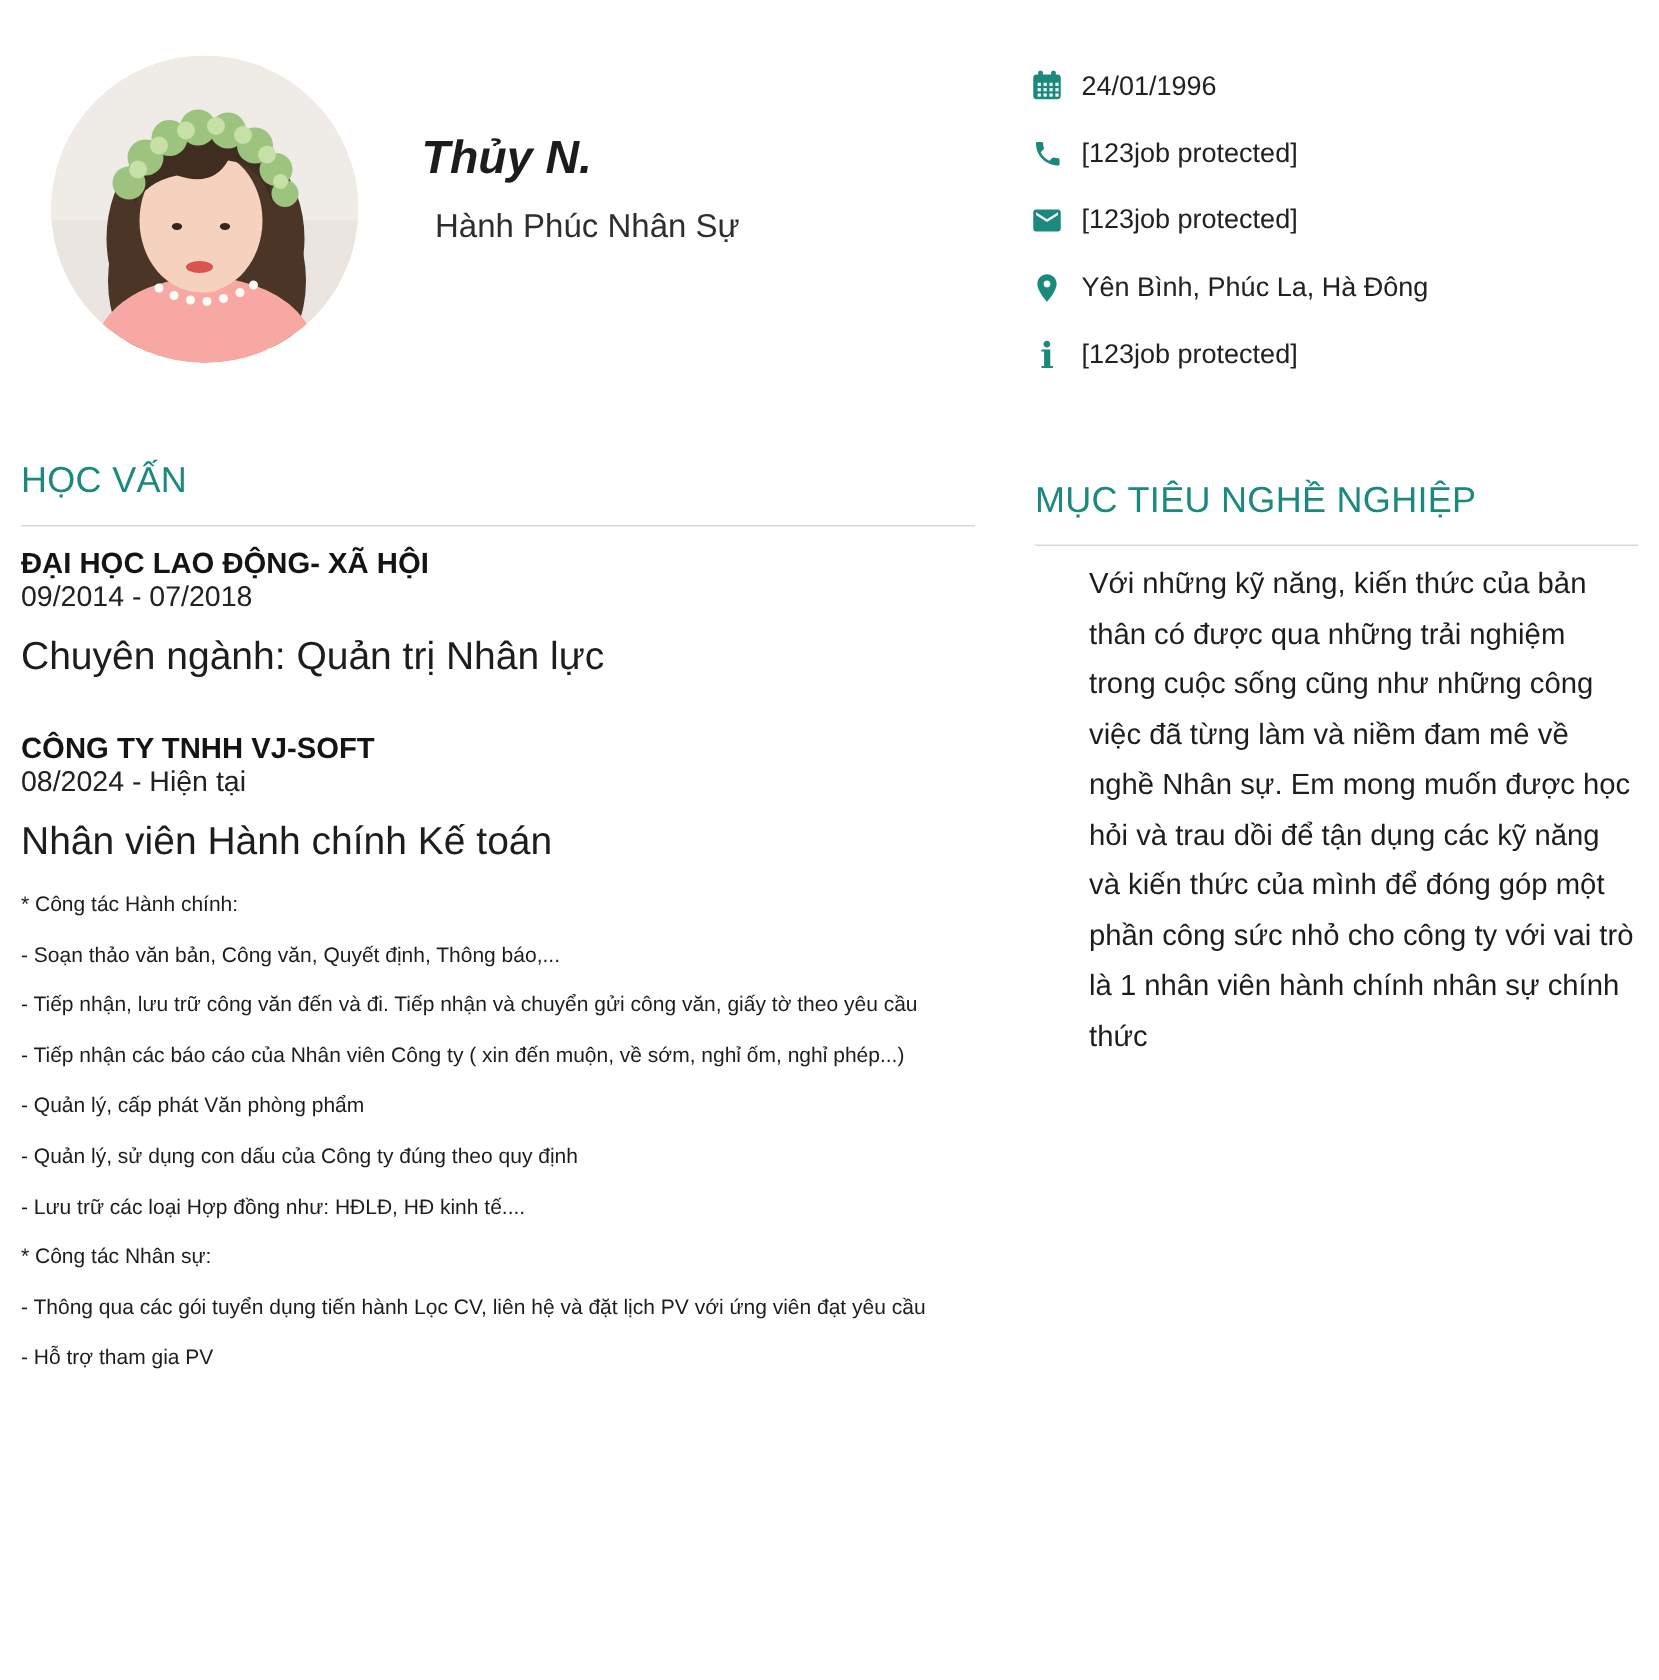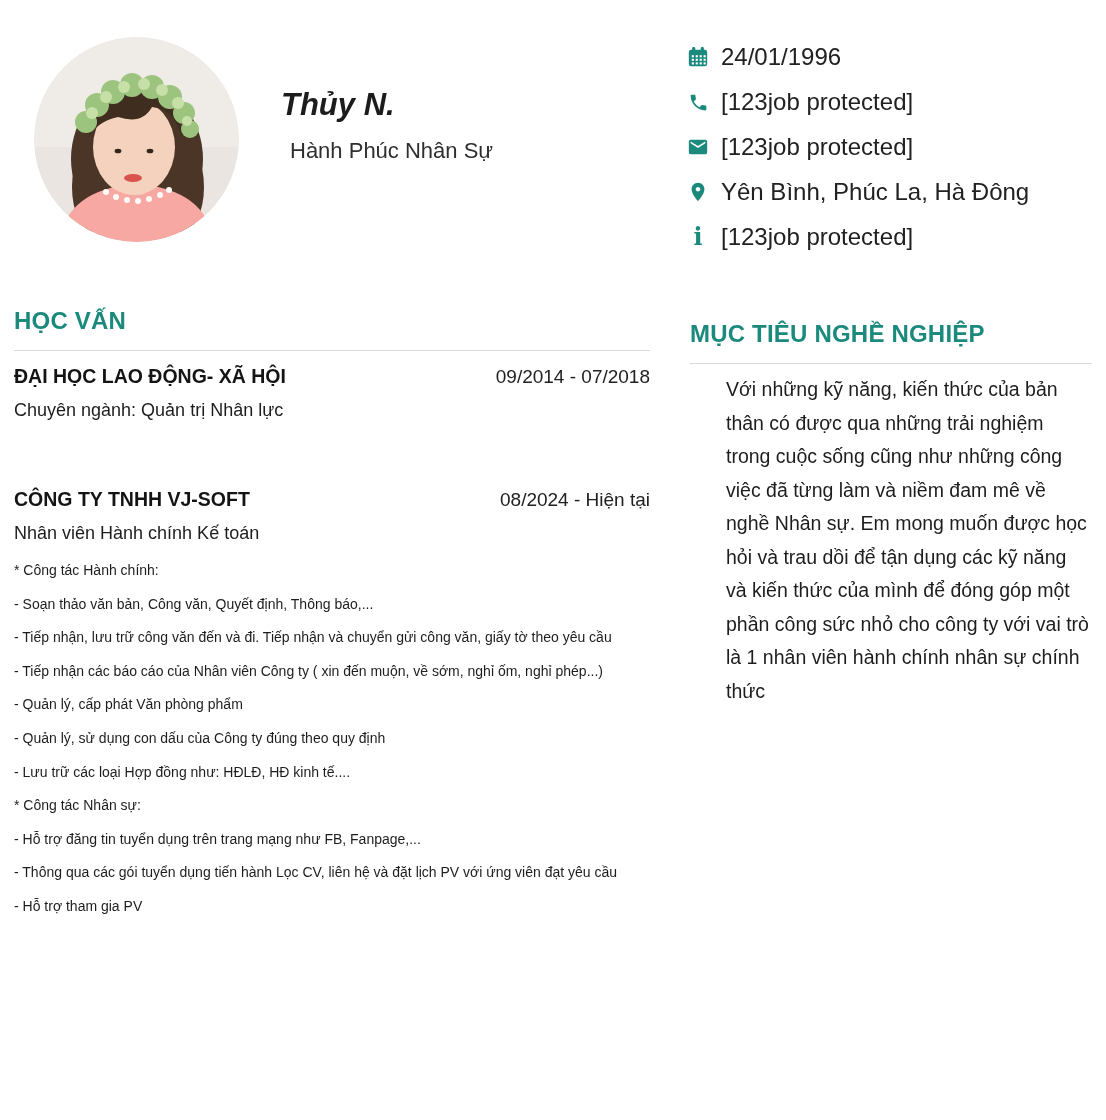--- a/index.html
+++ b/index.html
@@ -13,37 +13,37 @@
     position:absolute;left:34px;top:37px;width:205px;height:205px;
     border-radius:50%;overflow:hidden;
   }
   .name-block{position:absolute;left:281px;top:88px;}
   .name{font-size:31px;font-weight:700;color:#1c1c1c;line-height:1.1;font-style:italic;}
   .job-title{font-size:22px;color:#2e2e2e;margin-top:16px;padding-left:9px;line-height:1.2;}
 
   .contacts{position:absolute;left:686px;top:35px;width:410px;}
   .contact-row{display:flex;align-items:center;height:44.8px;}
   .contact-icon{width:24px;height:24px;display:flex;align-items:center;justify-content:center;flex:0 0 24px;}
-  .contact-text{margin-left:11px;font-size:24px;color:#212121;white-space:nowrap;}
+  .contact-text{margin-left:11px;font-size:18px;color:#212121;white-space:nowrap;}
 
   
   .section{position:absolute;width:636px;left:14px;}
   .section h2{
-    margin:0;font-size:24px;font-weight:700;color:#1b8a7d;
+    margin:0;font-size:24px;font-weight:400;color:#1b8a7d;
     line-height:29px;padding-bottom:15px;border-bottom:1px solid #d9d9d9;
     letter-spacing:.2px;
   }
   #edu-section{top:306px;}
   #exp-section{top:474px;}
   #objective-section{left:690px;top:319px;width:402px;}
 
-  .entry-row{display:flex;justify-content:space-between;align-items:baseline;margin-top:14px;}
+  .entry-row{display:flex;justify-content:space-between;align-items:baseline;margin-top:14px;flex-direction:column;}
   .org{font-size:19.5px;font-weight:700;color:#141414;}
   .period{font-size:19px;color:#212121;white-space:nowrap;text-align:center;}
-  .sub-line{font-size:18px;margin-top:12px;color:#1d1d1d;}
+  .sub-line{font-size:26px;margin-top:12px;color:#1d1d1d;}
   .details{margin-top:10px;}
   .detail-line{font-size:14px;line-height:33.6px;color:#1d1d1d;}
   .objective-text{margin-top:9px;font-size:19.5px;line-height:33.5px;color:#1d1d1d;margin-left:36px;}
   .teal{fill:#1b8a7d;}
 </style>
 </head>
 <body>
 
 <div class="avatar">
   <svg width="205" height="205" viewBox="0 0 205 205">
@@ -190,21 +190,20 @@
   <div class="sub-line">Nhân viên Hành chính Kế toán</div>
   <div class="details">
     <div class="detail-line">* Công tác Hành chính:</div>
     <div class="detail-line">- Soạn thảo văn bản, Công văn, Quyết định, Thông báo,...</div>
     <div class="detail-line">- Tiếp nhận, lưu trữ công văn đến và đi. Tiếp nhận và chuyển gửi công văn, giấy tờ theo yêu cầu</div>
     <div class="detail-line">- Tiếp nhận các báo cáo của Nhân viên Công ty ( xin đến muộn, về sớm, nghỉ ốm, nghỉ phép...)</div>
     <div class="detail-line">- Quản lý, cấp phát Văn phòng phẩm</div>
     <div class="detail-line">- Quản lý, sử dụng con dấu của Công ty đúng theo quy định</div>
     <div class="detail-line">- Lưu trữ các loại Hợp đồng như:  HĐLĐ, HĐ kinh tế....</div>
     <div class="detail-line">* Công tác Nhân sự:</div>
-    <div class="detail-line">- Hỗ trợ đăng tin tuyển dụng trên trang mạng như FB, Fanpage,...</div>
     <div class="detail-line">- Thông qua các gói tuyển dụng tiến hành Lọc CV, liên hệ và đặt lịch PV với ứng viên đạt yêu cầu</div>
     <div class="detail-line">- Hỗ trợ tham gia PV</div>
   </div>
 </div>
 
 <div class="section" id="objective-section">
   <h2>MỤC TIÊU NGHỀ NGHIỆP</h2>
   <div class="objective-text">Với những kỹ năng, kiến thức của bản thân có được qua những trải nghiệm trong cuộc sống cũng như những công việc đã từng làm và niềm đam mê về nghề Nhân sự. Em mong muốn được học hỏi và trau dồi để tận dụng các kỹ năng và kiến thức của mình để đóng góp một phần công sức nhỏ cho công ty với vai trò là 1 nhân viên hành chính nhân sự chính thức</div>
 </div>
 

